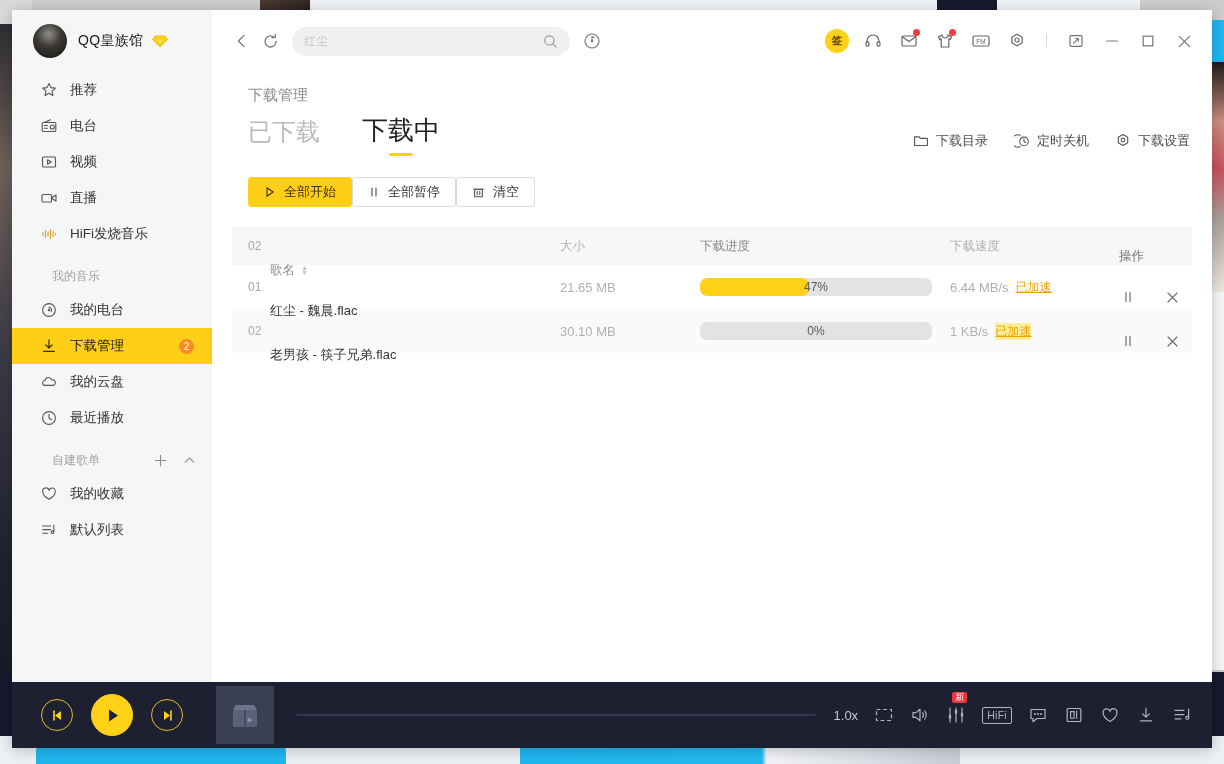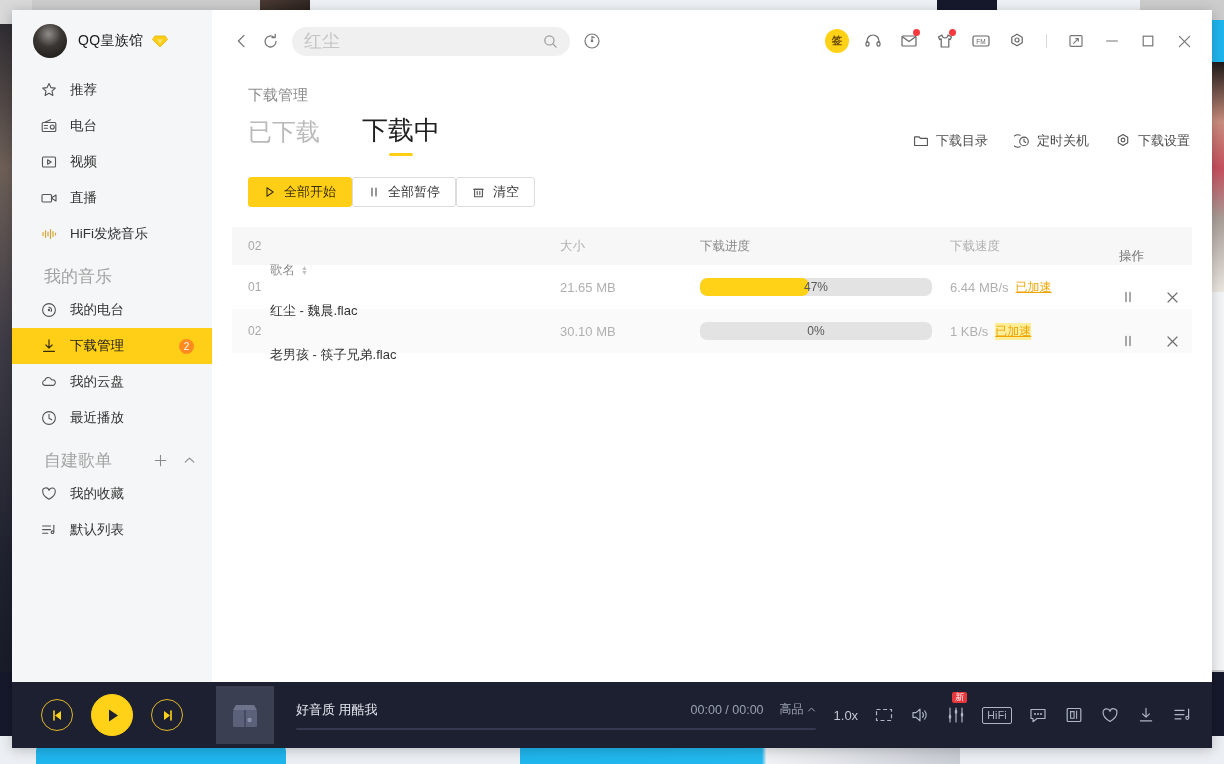--- a/index.html
+++ b/index.html
@@ -58,21 +58,21 @@
   .user-name { font-size: 14px; color: #1a1a1a; margin-left: 11px; letter-spacing:.3px; }
   .vip-badge { margin-left: 9px; width:16px; height:14px; display:flex; align-items:center; }
 
   .nav-item {
     height: 36px; display: flex; align-items: center;
     padding-left: 28px; font-size: 13.5px; color: #333; cursor: pointer; position:relative;
   }
   .nav-item .ico { width: 17px; height:17px; margin-right: 13px; display:flex; align-items:center; justify-content:center; flex-shrink:0; }
   .nav-item.active { background: #ffcf17; color:#1a1a1a; font-weight:500; }
   .nav-group-title {
-    font-size: 17px; color: #a3a3a3; padding-left: 32px;
+    font-size: 12px; color: #a3a3a3; padding-left: 40px;
     height: 32px; display: flex; align-items: center; margin-top: 8px;
   }
   .nav-group-title.with-actions { justify-content:flex-start; }
   .grp-actions { margin-left:auto; margin-right:16px; display:flex; gap:16px; align-items:center; color:#8a8a8a; }
   .badge-count {
     margin-left: auto; margin-right: 18px;
     background:#ff8a1f; color:#fff; font-size:10px;
     min-width:15px; height:15px; border-radius:8px;
     display:flex; align-items:center; justify-content:center; padding:0 4px;
   }
@@ -84,21 +84,21 @@
   .tb-icon-btn {
     width: 28px; height:28px; display:flex; align-items:center; justify-content:center;
     color:#666; cursor:pointer; flex-shrink:0;
   }
   #searchbox {
     width: 278px; height: 29px; background:#f0f0f0; border-radius: 15px;
     display:flex; align-items:center; padding: 0 12px; margin-left:8px; position:relative;
   }
   #searchbox input {
     flex:1; border:0; outline:0; background:transparent;
-    font-size:18px; color:#bdbdbd; font-family:Liberation Serif, serif;
+    font-size:12px; color:#bdbdbd; font-family:Liberation Serif, serif;
   }
   #searchbox input::placeholder { color:#c4c4c4; }
   .tb-right { margin-left:auto; display:flex; align-items:center; gap:4px; }
   .tb-right .tb-icon-btn { width: 32px; height: 32px; position:relative; }
   .sign-badge {
     width:24px; height:24px; border-radius:50%; background:#ffd217;
     display:flex; align-items:center; justify-content:center;
     font-size:10.5px; color:#6b4b00; font-weight:bold;
   }
   .red-dot { position:absolute; top:4px; right:5px; width:7px; height:7px; border-radius:50%; background:#f5393d; }
@@ -618,32 +618,20 @@
     <div class="cover">
       <svg width="34" height="34" viewBox="0 0 34 34">
           <rect x="5" y="12" width="24" height="17" rx="1.5" fill="#5b6179"></rect>
           <path d="M5 12h24l-3-5H8z" fill="#6e748c"></path>
           <path d="M17 12v17" stroke="#454b63" stroke-width="2"></path>
           <circle cx="21.5" cy="22" r="2.2" fill="#8a90a8"></circle>
         </svg>
     </div>
 
     <div class="pl-mid">
-      <div class="pl-top">
-        <span>好音质 用酷我</span>
-        <span class="pl-time">00:00 / 00:00</span>
-        <span class="quality">
-          <span>高品</span>
-          <span>
-            <svg width="9" height="9" viewBox="0 0 9 9">
-                <path d="M1.6 6L4.5 3l2.9 3" fill="none" stroke="#9aa0b2" stroke-width="1" stroke-linecap="round" stroke-linejoin="round"></path>
-              </svg>
-          </span>
-        </span>
-      </div>
       <div class="seek"></div>
     </div>
 
     <div class="pl-right">
       <span class="speed-txt pi">1.0x</span>
       <span class="pi">
         <svg width="20" height="18" viewBox="0 0 20 18">
             <path d="M2.5 3.5h15v11h-15z" fill="none" stroke="#aeb4c4" stroke-width="1.2" stroke-linejoin="round" stroke-dasharray="4 2.6"></path>
           </svg>
       </span>

